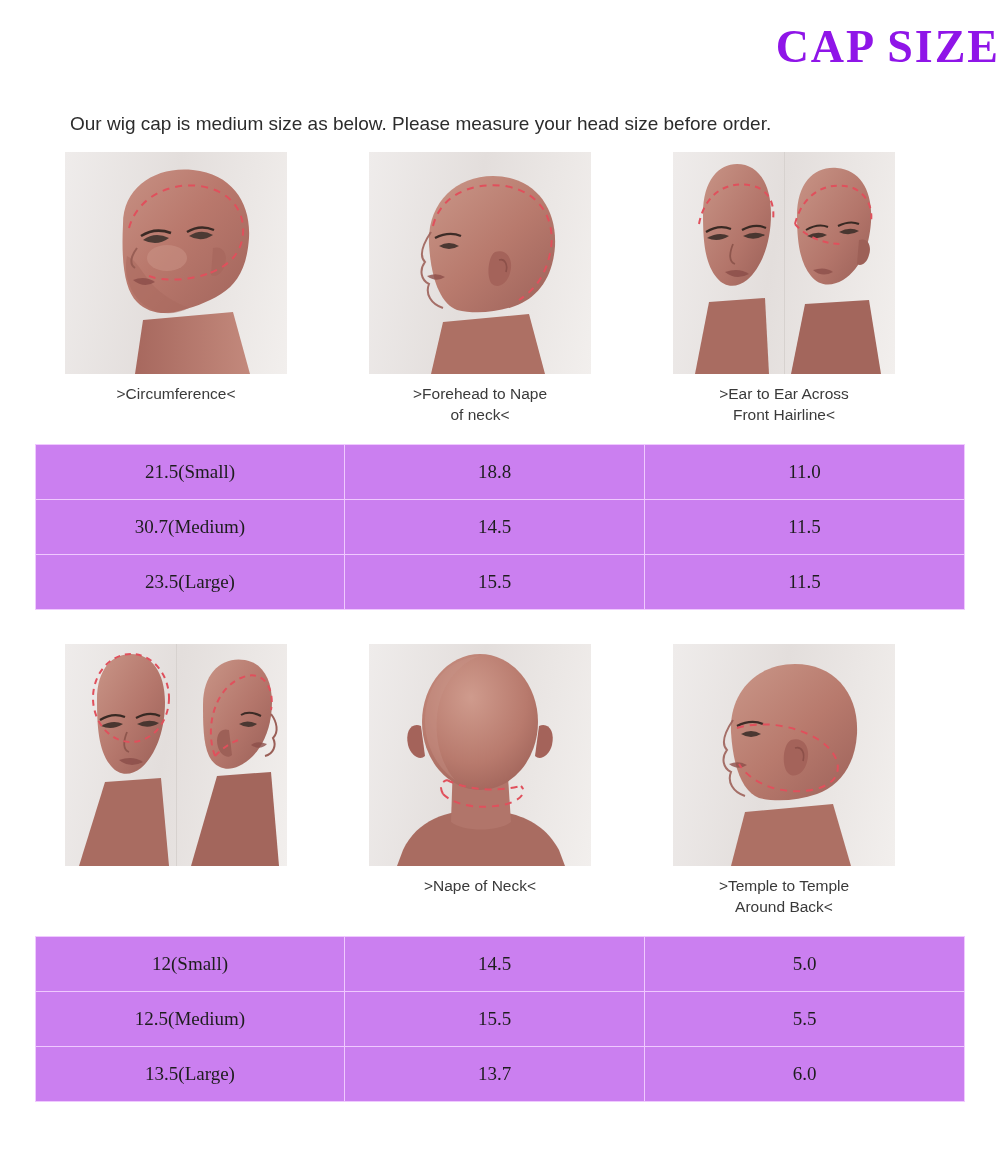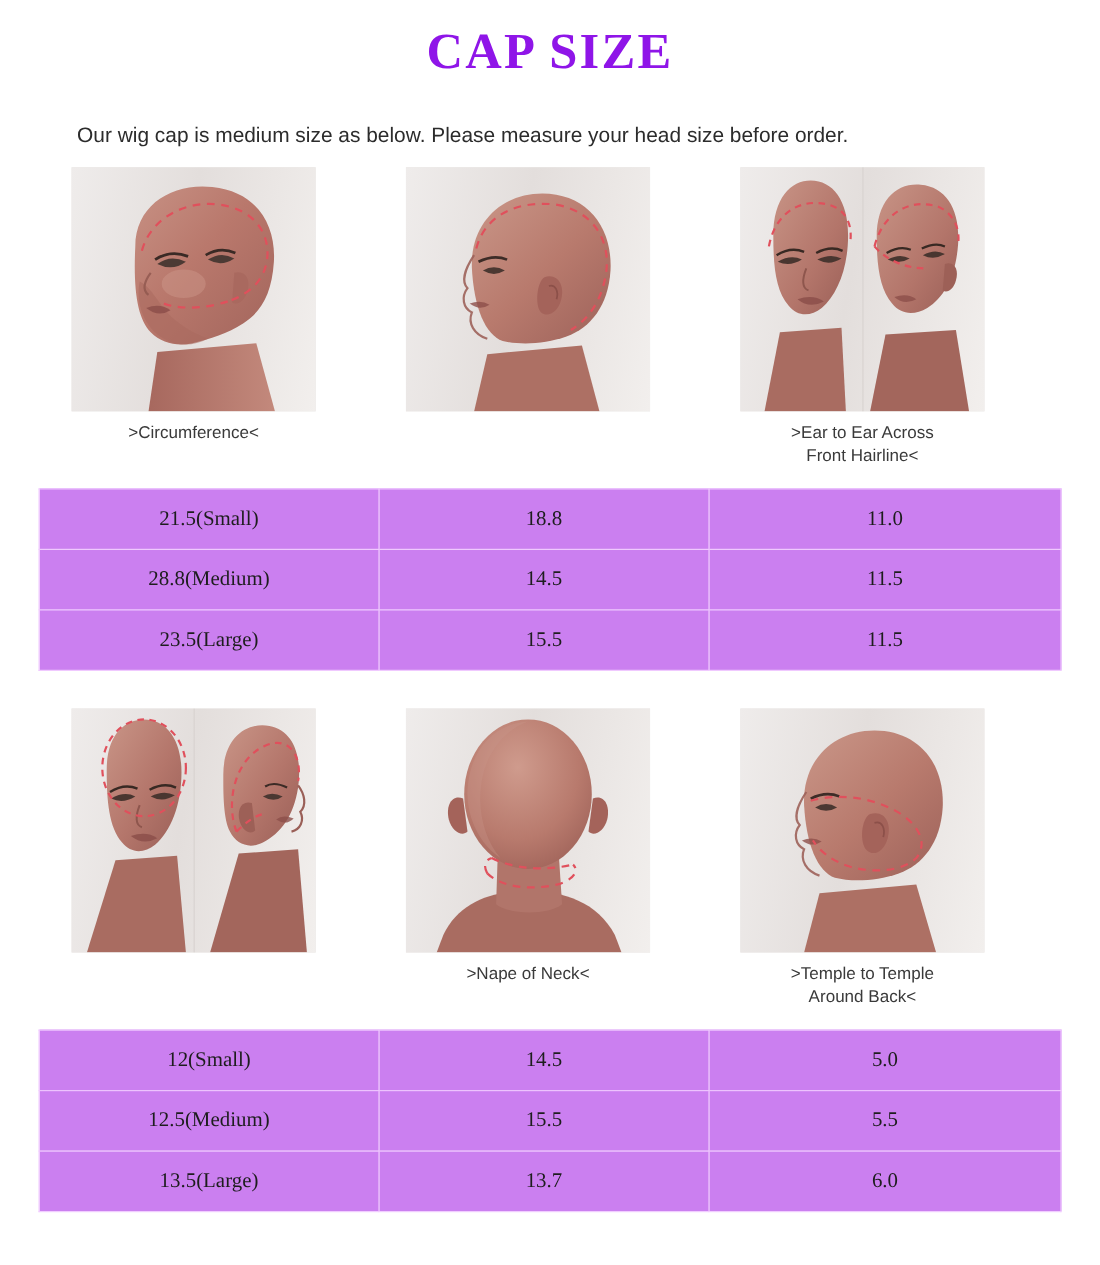--- a/index.html
+++ b/index.html
@@ -16,21 +16,21 @@
   }
   .page {
     position: relative;
     width: 1000px;
     height: 1150px;
     background: #ffffff;
   }
 
   
   .title {
-    text-align: center;
+    text-align: right;
     font-family: "Liberation Serif", serif;
     font-weight: bold;
     font-size: 46px;
     letter-spacing: 2px;
     color: #8f15e8;
     padding-top: 22px;
     line-height: 1.1;
   }
 
   
@@ -195,20 +195,22 @@
 
           <path d="M58 124 q10 -4 18 1 q-9 6 -18 -1 Z" fill="#8d4f4a" opacity="0.8"></path>
 
           <path d="M126 100 c12 -4 19 8 15 21 c-3 11 -12 16 -18 11 c-6 -6 -4 -28 3 -32 Z" fill="#a4635a"></path>
           <path d="M130 108 c6 -2 9 5 7 12" stroke="#8c5049" stroke-width="1.6" fill="none"></path>
 
           <path d="M64 74 C72 42 104 30 136 34 C172 40 186 68 182 96
                    C178 122 166 138 150 148" stroke="#e0505c" stroke-width="2" fill="none" stroke-dasharray="7 6"></path>
         </svg>
       </div>
+      <div class="fig-caption">&gt;Forehead to Nape
+of  neck&lt;</div>
     </div>
 
     <div class="fig-cell">
       <div class="fig-box wide">
         <div class="bg-panel"></div>
         <div class="bg-split" style="left:111px;"></div>
         <svg class="mann" viewBox="0 0 222 222" preserveAspectRatio="none">
           <defs>
             <linearGradient id="skC" x1="0" y1="0" x2="1" y2="1">
               <stop offset="0%" stop-color="#c89486"></stop>
@@ -251,21 +253,21 @@
   </div>
 
   <table class="size-table">
     <tbody>
       <tr>
         <td class="col1">21.5(Small)</td>
         <td class="col2">18.8</td>
         <td class="col3">11.0</td>
       </tr>
       <tr>
-        <td class="col1">28.8(Medium)</td>
+        <td class="col1">30.7(Medium)</td>
         <td class="col2">14.5</td>
         <td class="col3">11.5</td>
       </tr>
       <tr>
         <td class="col1">23.5(Large)</td>
         <td class="col2">15.5</td>
         <td class="col3">11.5</td>
       </tr>
     </tbody>
   </table>

